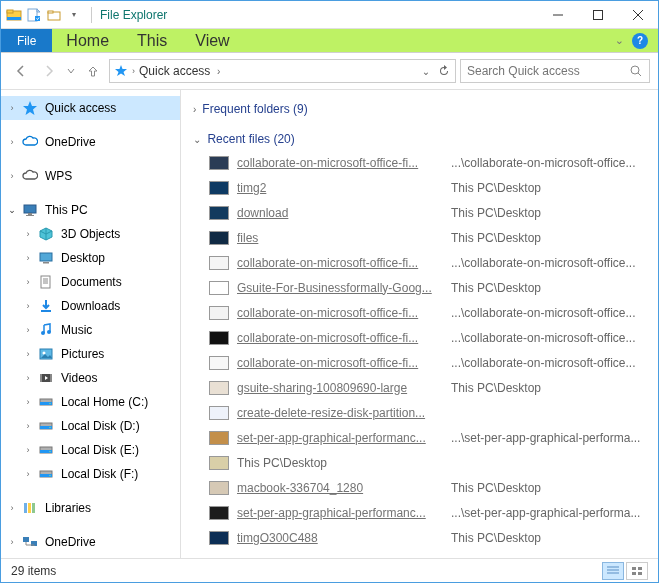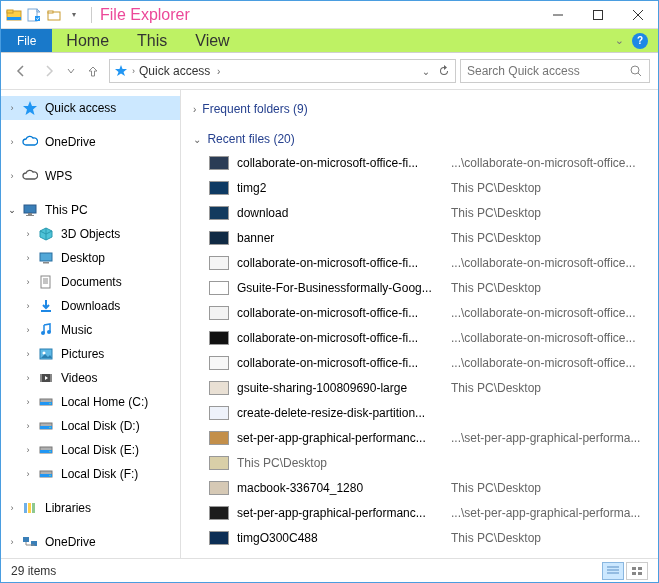--- a/index.html
+++ b/index.html
@@ -3,21 +3,21 @@
 <meta charset="utf-8">
 <style>
 * { box-sizing: border-box; margin: 0; padding: 0; font-family: "Segoe UI", Tahoma, sans-serif; font-size: 12px; }
 body { width: 659px; height: 583px; background: #fff; border: 1px solid #4a9de0; display: flex; flex-direction: column; overflow: hidden; }
 
 
 .titlebar { height: 28px; display: flex; align-items: center; border-bottom: 1px solid #e0e0e0; background: #fff; }
 .qat { display: flex; align-items: center; gap: 2px; padding: 0 4px; }
 .qat-icon { width: 18px; height: 18px; display: flex; align-items: center; justify-content: center; }
 .title-sep { width: 1px; height: 16px; background: #ccc; margin: 0 4px; }
-.title-text { flex: 1; font-size: 16px; color: #ec4899; padding-left: 4px; }
+.title-text { flex: 1; font-size: 12px; color: #0f766e; padding-left: 4px; }
 .wincontrols { display: flex; }
 .winbtn { width: 40px; height: 28px; display: flex; align-items: center; justify-content: center; color: #333; }
 
 
 .ribbon { height: 24px; display: flex; align-items: stretch; border-bottom: 1px solid #d0d0d0; background: #bef264; }
 .ribbon-file { background: #1979ca; color: #fff; padding: 0 16px; display: flex; align-items: center; font-size: 12px; }
 .ribbon-tab { padding: 0 14px; display: flex; align-items: center; font-size: 16px; color: #333; }
 .ribbon-right { margin-left: auto; display: flex; align-items: center; gap: 8px; padding-right: 10px; }
 .help-icon { width: 16px; height: 16px; border-radius: 50%; background: #1e88e5; color: #fff; display: flex; align-items: center; justify-content: center; font-size: 10px; font-weight: bold; }
 
@@ -40,21 +40,21 @@
 .tree-icon { width: 18px; height: 18px; display: flex; align-items: center; justify-content: center; margin-right: 4px; }
 .tree-label { font-size: 12px; color: #000; white-space: nowrap; }
 .tree-item.child { padding-left: 20px; }
 .tree-spacer { height: 10px; }
 
 .content { flex: 1; overflow-y: auto; padding: 8px 4px; }
 .group-header { display: flex; align-items: center; padding: 4px 8px; gap: 6px; color: #26418f; font-size: 13px; }
 .group-exp { font-size: 10px; color: #666; }
 .file-row { display: flex; align-items: center; height: 25px; padding-left: 24px; gap: 8px; }
 .file-thumb { width: 20px; height: 14px; background: #0a2a4a; flex-shrink: 0; border: 1px solid #999; }
-.file-name { width: 206px; font-size: 12px; color: #000000; white-space: nowrap; overflow: hidden; text-overflow: ellipsis; }
+.file-name { width: 206px; font-size: 12px; color: #737373; white-space: nowrap; overflow: hidden; text-overflow: ellipsis; text-decoration: underline; }
 .file-path { flex: 1; font-size: 12px; color: #666; white-space: nowrap; overflow: hidden; text-overflow: ellipsis; }
 
 
 .statusbar { height: 24px; border-top: 1px solid #e0e0e0; display: flex; align-items: center; padding: 0 10px; font-size: 12px; color: #333; }
 .statusbar-right { margin-left: auto; display: flex; gap: 2px; }
 .viewbtn { width: 22px; height: 18px; border: 1px solid #ccc; display: flex; align-items: center; justify-content: center; font-size: 9px; color: #666; }
 .viewbtn.active { background: #cce8ff; border-color: #8ab7e0; }
 
 
 .content::-webkit-scrollbar { width: 16px; }
@@ -386,21 +386,21 @@
           <div class="file-name">timg2</div>
           <div class="file-path">This PC\Desktop</div>
         </div>
         <div class="file-row">
           <div class="file-thumb" style="background:#123a5e"></div>
           <div class="file-name">download</div>
           <div class="file-path">This PC\Desktop</div>
         </div>
         <div class="file-row">
           <div class="file-thumb" style="background:#102a44"></div>
-          <div class="file-name">banner</div>
+          <div class="file-name">files</div>
           <div class="file-path">This PC\Desktop</div>
         </div>
         <div class="file-row">
           <div class="file-thumb" style="background:#f5f5f5"></div>
           <div class="file-name">collaborate-on-microsoft-office-fi...</div>
           <div class="file-path">...\collaborate-on-microsoft-office...</div>
         </div>
         <div class="file-row">
           <div class="file-thumb" style="background:#ffffff"></div>
           <div class="file-name">Gsuite-For-Businessformally-Goog...</div>

